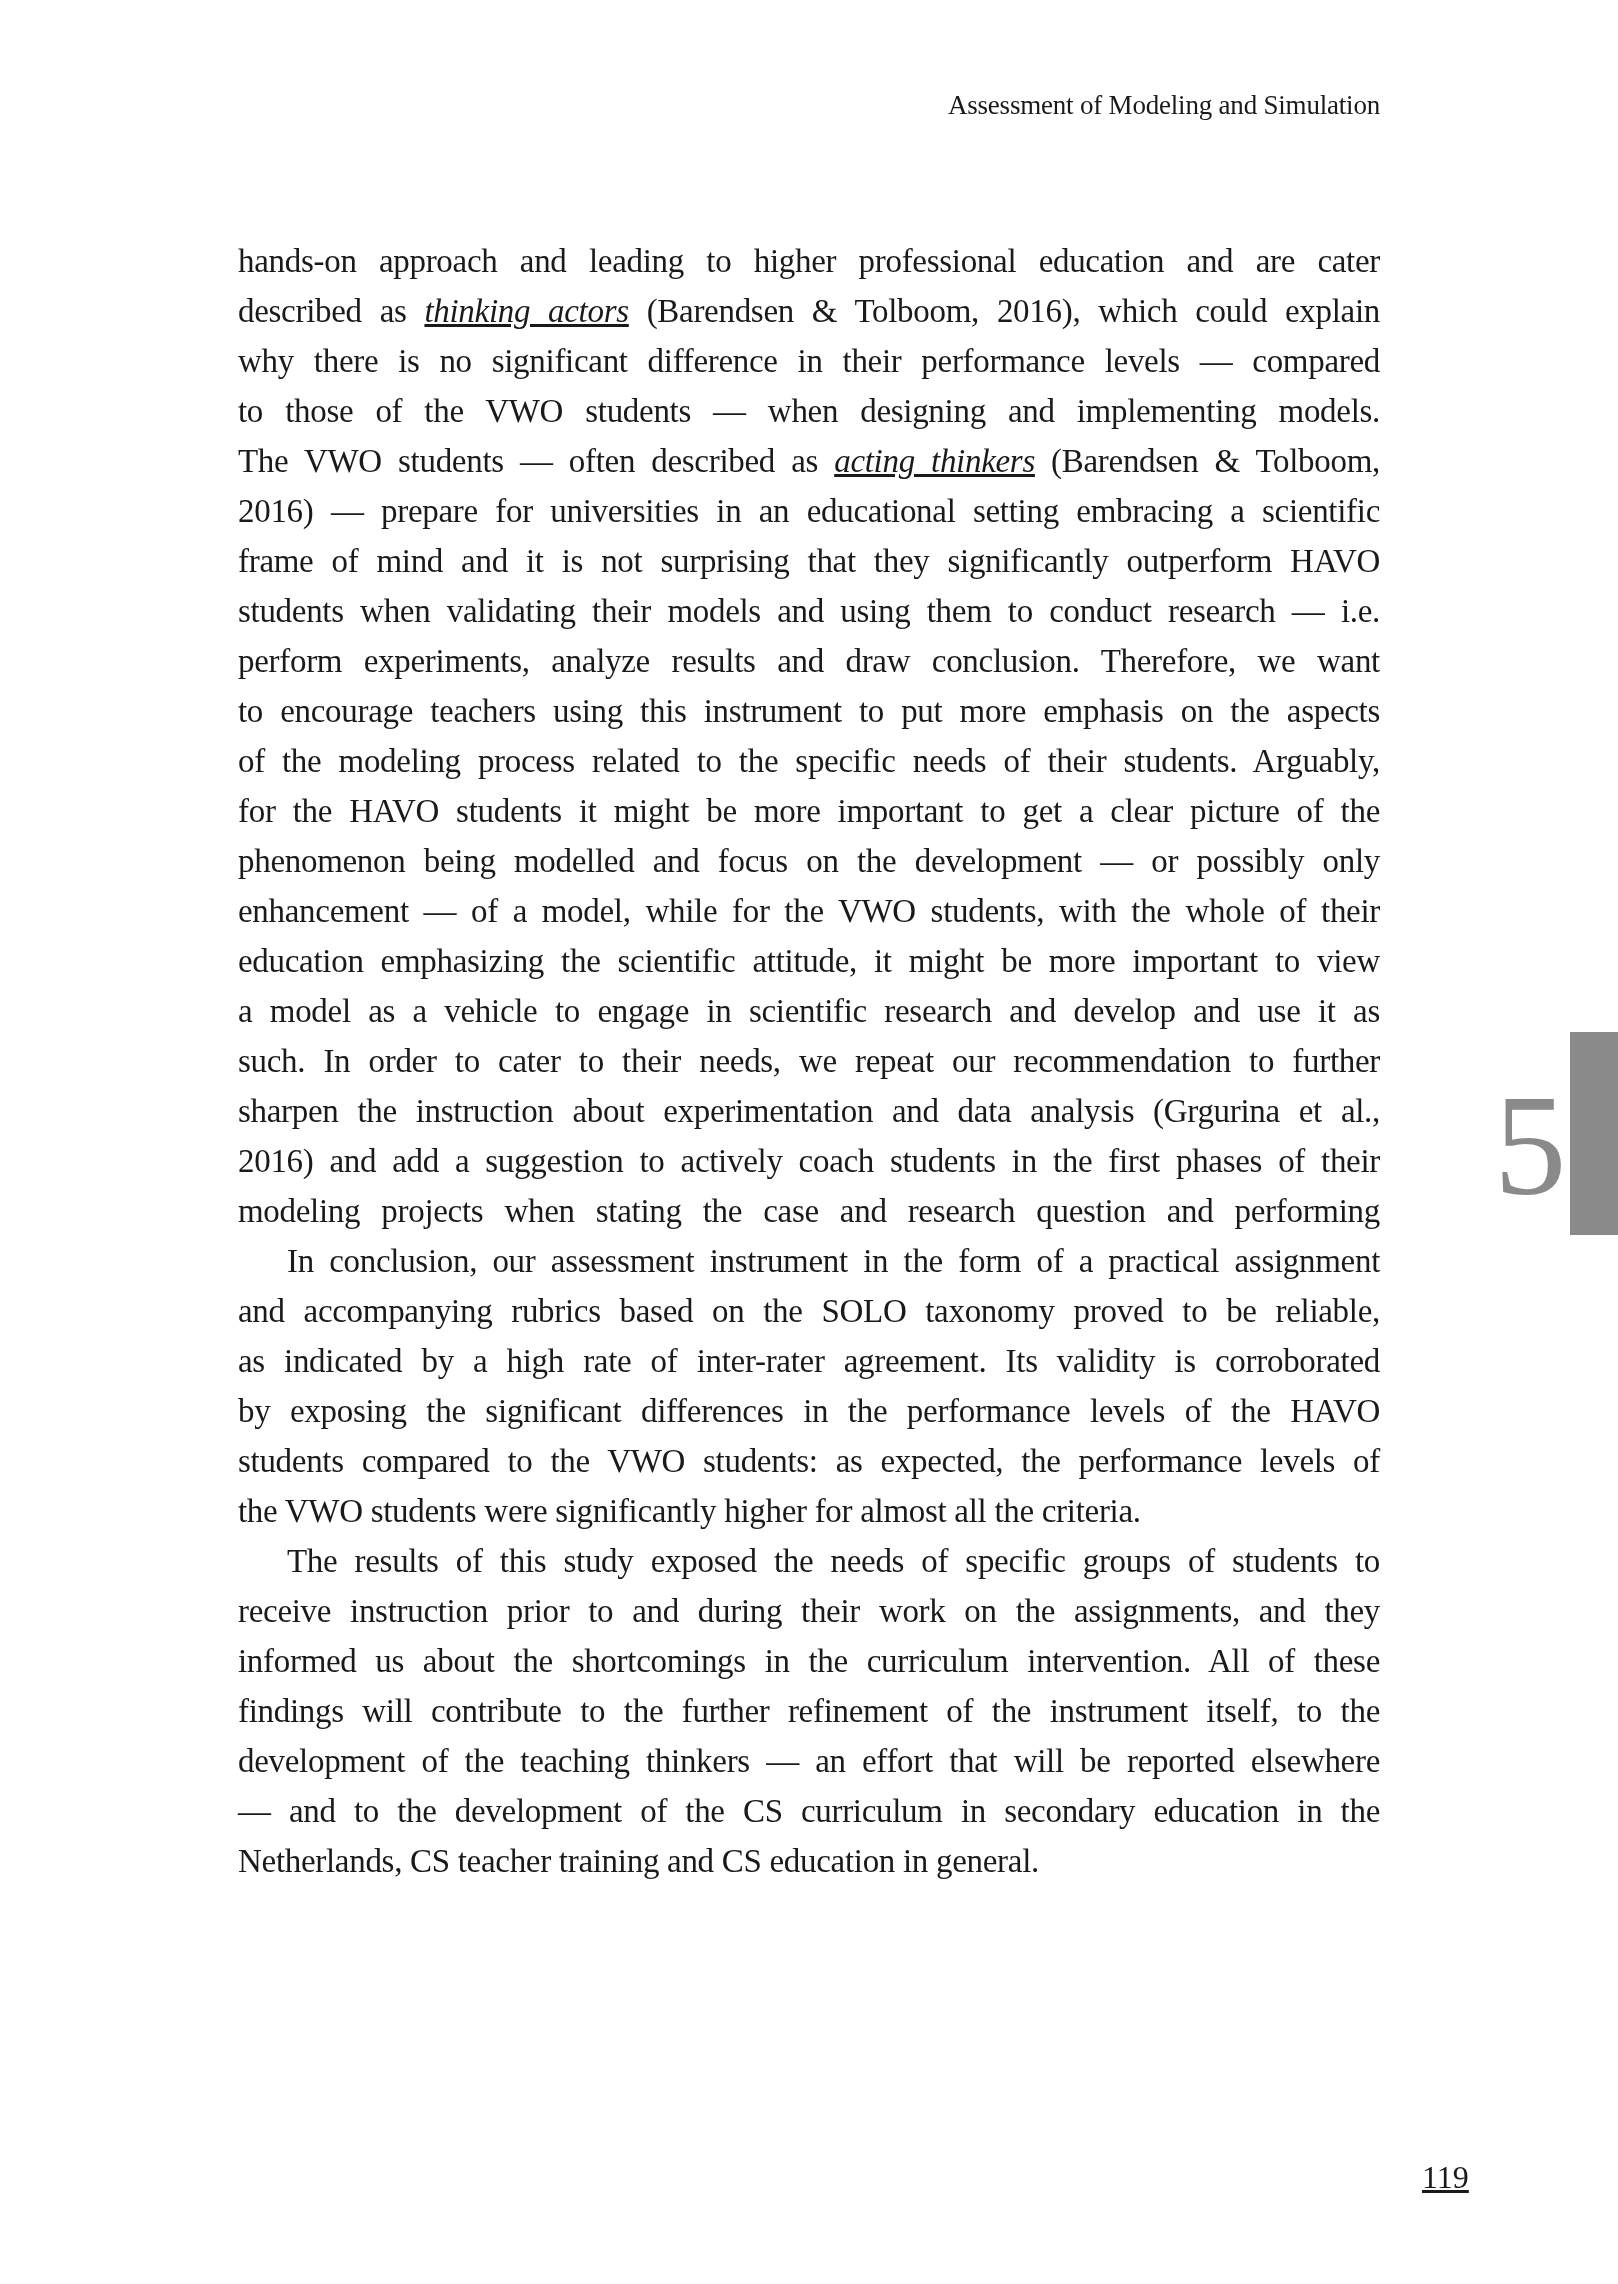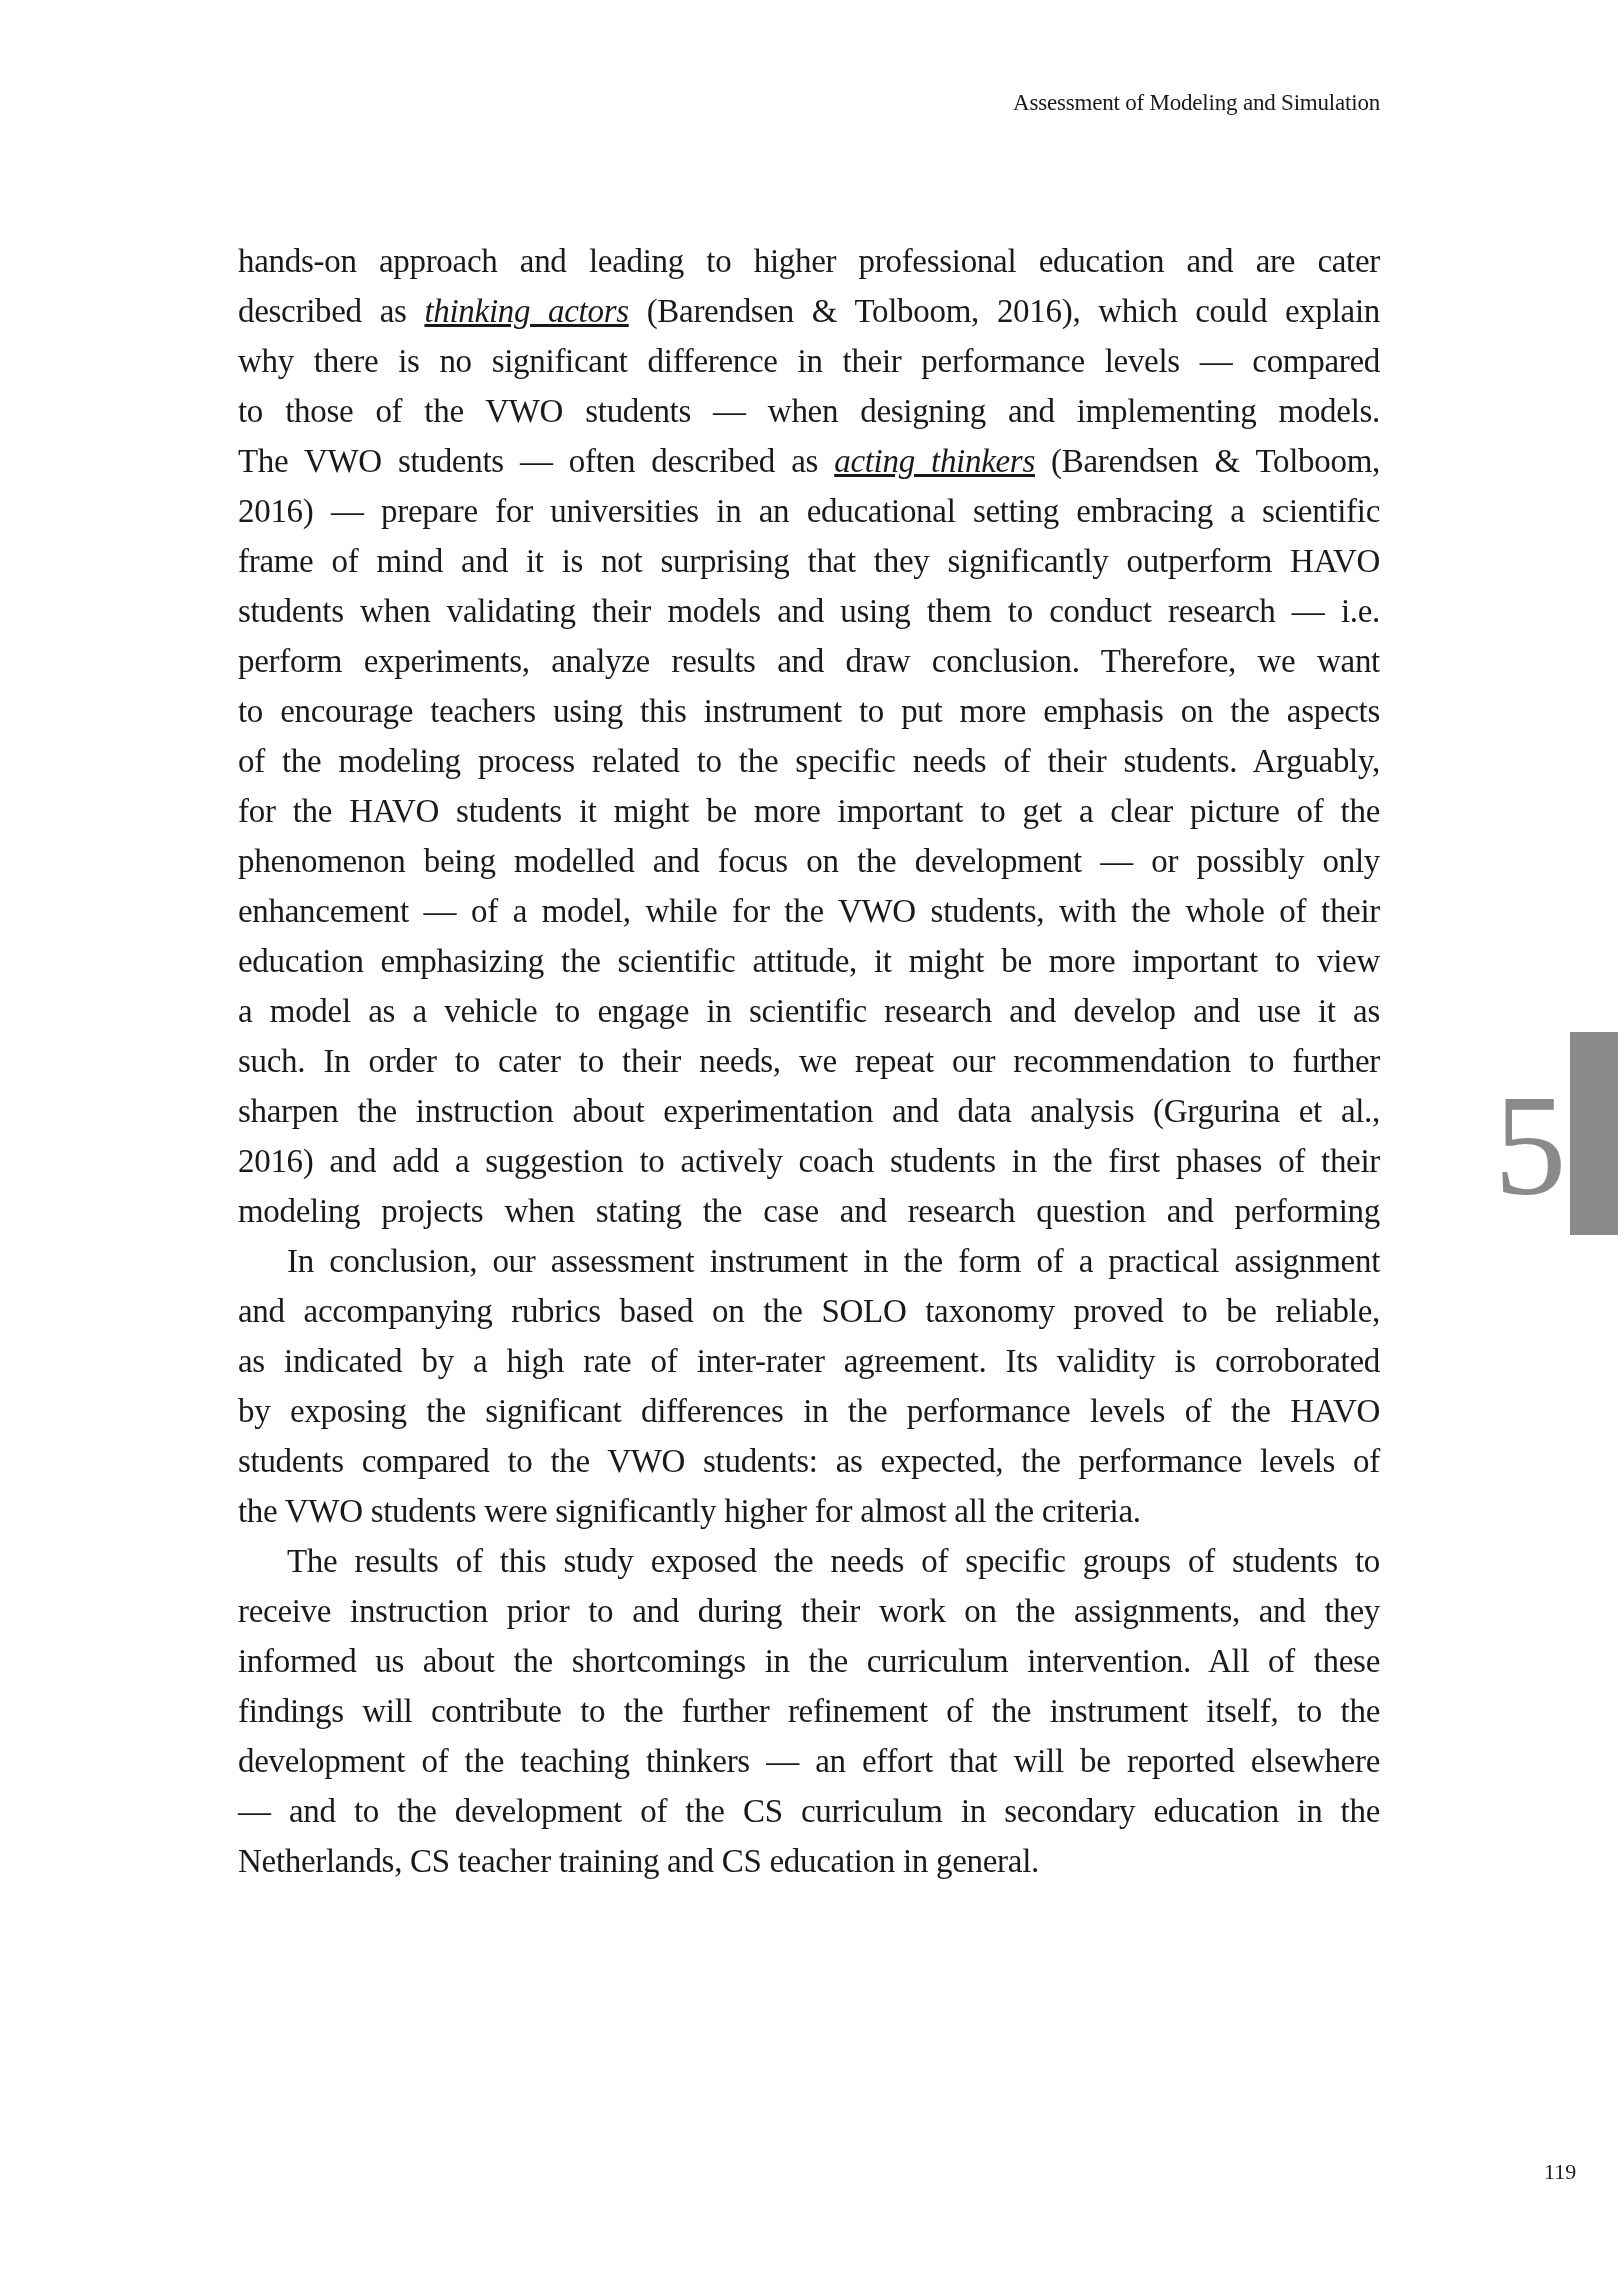--- a/index.html
+++ b/index.html
@@ -1,29 +1,29 @@
 <!DOCTYPE html>
 <html style="font-size:12px"><head>
 <meta charset="utf-8">
 <style>
   html, body { margin: 0; padding: 0; background: #ffffff; }
   body { width: 1619px; height: 2284px; position: relative; overflow: hidden;
          font-family: "Liberation Serif", "DejaVu Serif", serif; color: #1a1a1a; }
-  .running-header { position: absolute; top: 90px; right: 239px; font-size: 23px;
+  .running-header { position: absolute; top: 90px; right: 239px; font-size: 27px;
          letter-spacing: -0.2px; white-space: nowrap; margin-left: 34px; }
   .body-text { position: absolute; left: 238px; top: 236px; width: 1142px; font-size: 33px; }
   .line { height: 50px; line-height: 50px; white-space: nowrap; text-align: justify;
           text-align-last: justify; text-justify: inter-word; display: block; letter-spacing: -0.3px; }
   .line.last { text-align-last: left; }
   .line.indent { padding-left: 49px; box-sizing: border-box; }
   .line em { font-style: italic; text-decoration: underline; }
   .chapter-tab { position: absolute; left: 1570px; top: 1032px; width: 49px; height: 203px; background: #8a8a8a; }
   .chapter-number { position: absolute; left: 1494px; top: 1073px; font-size: 145px; line-height: 145px;
           color: #8a8a8a; font-family: "Liberation Serif", "DejaVu Serif", serif; }
-  .page-number { position: absolute; left: 1544px; top: 2159px; font-size: 22px; color: #1a1a1a; }
+  .page-number { position: absolute; left: 1422px; top: 2159px; font-size: 32px; color: #1a1a1a; text-decoration: underline; }
 </style>
 </head>
 <body>
 
 <div class="running-header">Assessment of Modeling and Simulation</div>
 
 <div class="body-text" id="body-text">
     <div>
       <div class="line"><span>hands-on approach and leading to higher professional education and are cater</span></div>
       <div class="line"><span>described as </span><em>thinking actors</em><span> (Barendsen &amp; Tolboom, 2016), which could explain</span></div>

